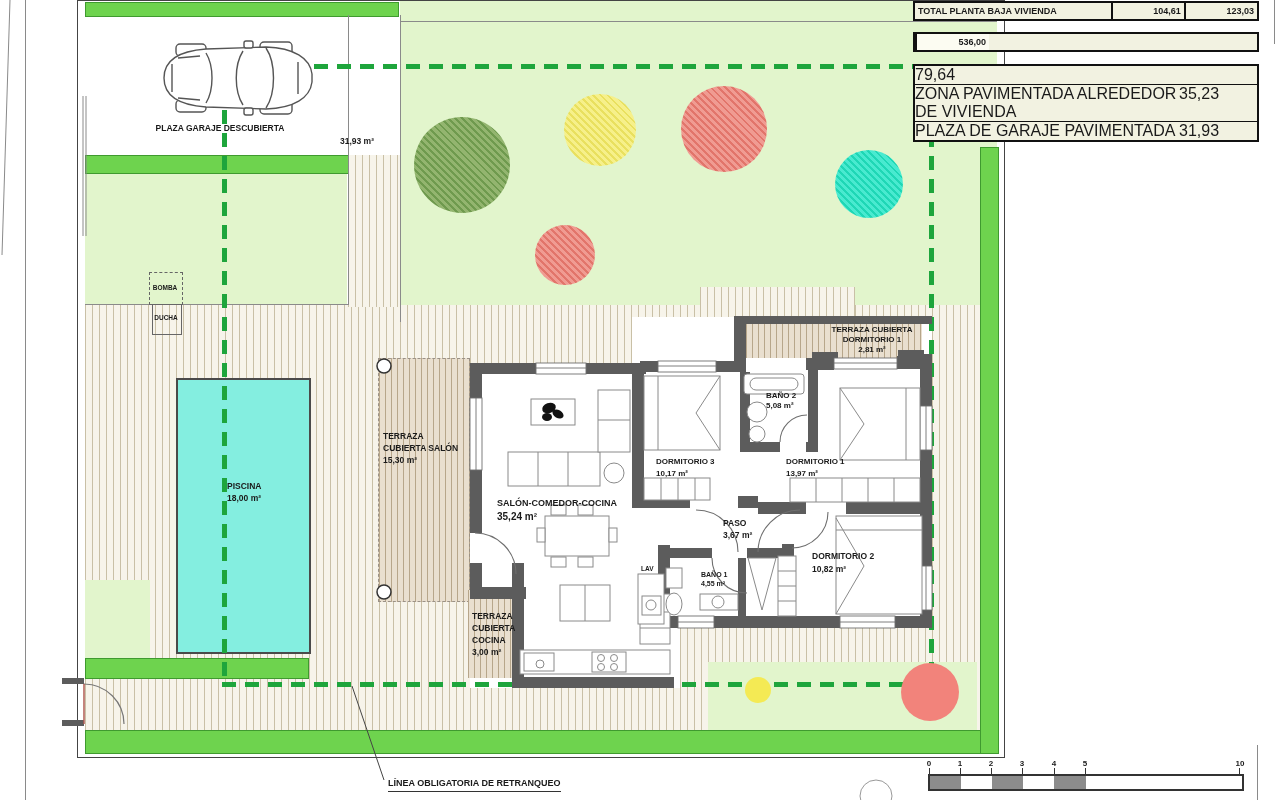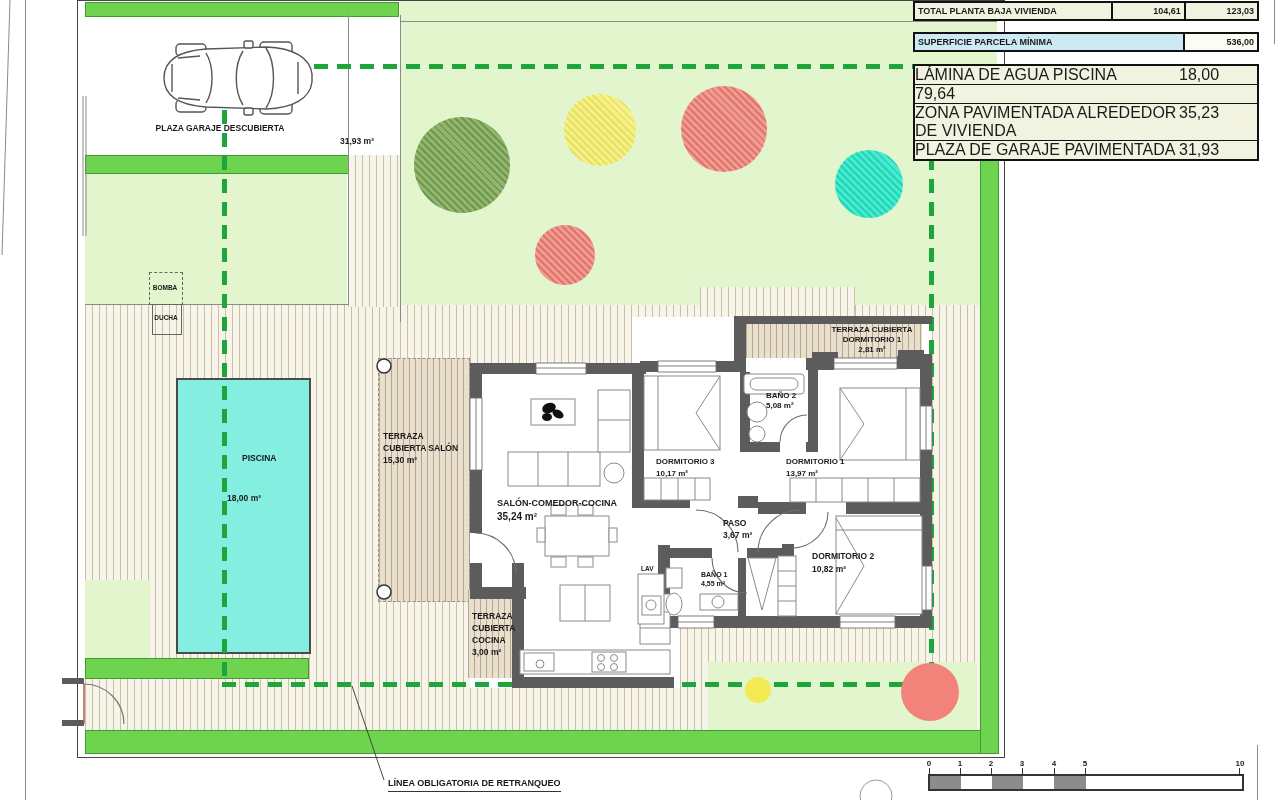--- a/index.html
+++ b/index.html
@@ -286,21 +286,21 @@
   <div class="abs" style="left:535px;top:225px;width:60px;height:60px;border-radius:50%;background:repeating-linear-gradient(45deg,#e2756b 0 2px,#f09b92 2px 5px);"></div>
   <div class="abs" style="left:745px;top:677px;width:26px;height:26px;border-radius:50%;background:#f4ea54;"></div>
   <div class="abs" style="left:901px;top:663px;width:58px;height:58px;border-radius:50%;background:#f2837b;"></div>
 
   <div class="abs lbl ctr" style="left:140px;top:123px;width:160px;">PLAZA GARAJE DESCUBIERTA</div>
   <div class="abs lbl rgt" style="left:300px;top:136px;width:74px;">31,93 m²</div>
 
   <div class="abs lbl-xs ctr" style="left:149px;top:284px;width:32px;">BOMBA</div>
   <div class="abs lbl-xs ctr" style="left:151px;top:314px;width:30px;">DUCHA</div>
 
-  <div class="abs lbl" style="left:227px;top:453px;padding-left:15px;">PISCINA</div>
+  <div class="abs lbl" style="left:227px;top:481px;">PISCINA</div>
   <div class="abs lbl" style="left:227px;top:493px;">18,00 m²</div>
 
   <div class="abs lbl" style="left:383px;top:431px;">TERRAZA</div>
   <div class="abs lbl" style="left:383px;top:443px;">CUBIERTA SALÓN</div>
   <div class="abs lbl" style="left:383px;top:455px;">15,30 m²</div>
 
   <div class="abs lbl" style="left:497px;top:498px;font-size:9px;">SALÓN-COMEDOR-COCINA</div>
   <div class="abs lbl" style="left:497px;top:511px;font-size:10px;">35,24 m²</div>
 
   <div class="abs lbl" style="left:472px;top:611px;">TERRAZA</div>
@@ -334,29 +334,24 @@
 
   <div class="abs lbl" style="left:388px;top:778px;font-size:9px;border-bottom:1px solid #333;padding-bottom:2px;">LÍNEA OBLIGATORIA DE RETRANQUEO</div>
 
   <div class="abs tbl" style="left:913px;top:1px;width:342px;">
     <div class="cell" style="width:192px;">TOTAL PLANTA BAJA VIVIENDA</div>
     <div class="cell val sep" style="width:66px;">104,61</div>
     <div class="cell val sep" style="width:66px;">123,03</div>
   </div>
 
   <div class="abs tbl" style="left:913px;top:32px;width:342px;">
-    <div class="cell blue" style="width:264px;">SUPERFICIE PARCELA MÍNIMA</div>
     <div class="cell val sep white-cell" style="width:66px;">536,00</div>
   </div>
 
   <div class="abs rows cream" style="left:913px;top:64px;width:342px;">
-    <div class="row">
-      <div class="cell" style="width:264px;">LÁMINA DE AGUA PISCINA</div>
-      <div class="cell val sep" style="width:66px;">18,00</div>
-    </div>
     <div class="row">
       <div class="cell val sep" style="width:66px;">79,64</div>
     </div>
     <div class="row">
       <div class="cell" style="width:264px;">ZONA PAVIMENTADA ALREDEDOR DE VIVIENDA</div>
       <div class="cell val sep" style="width:66px;">35,23</div>
     </div>
     <div class="row">
       <div class="cell" style="width:264px;">PLAZA DE GARAJE PAVIMENTADA</div>
       <div class="cell val sep" style="width:66px;">31,93</div>

